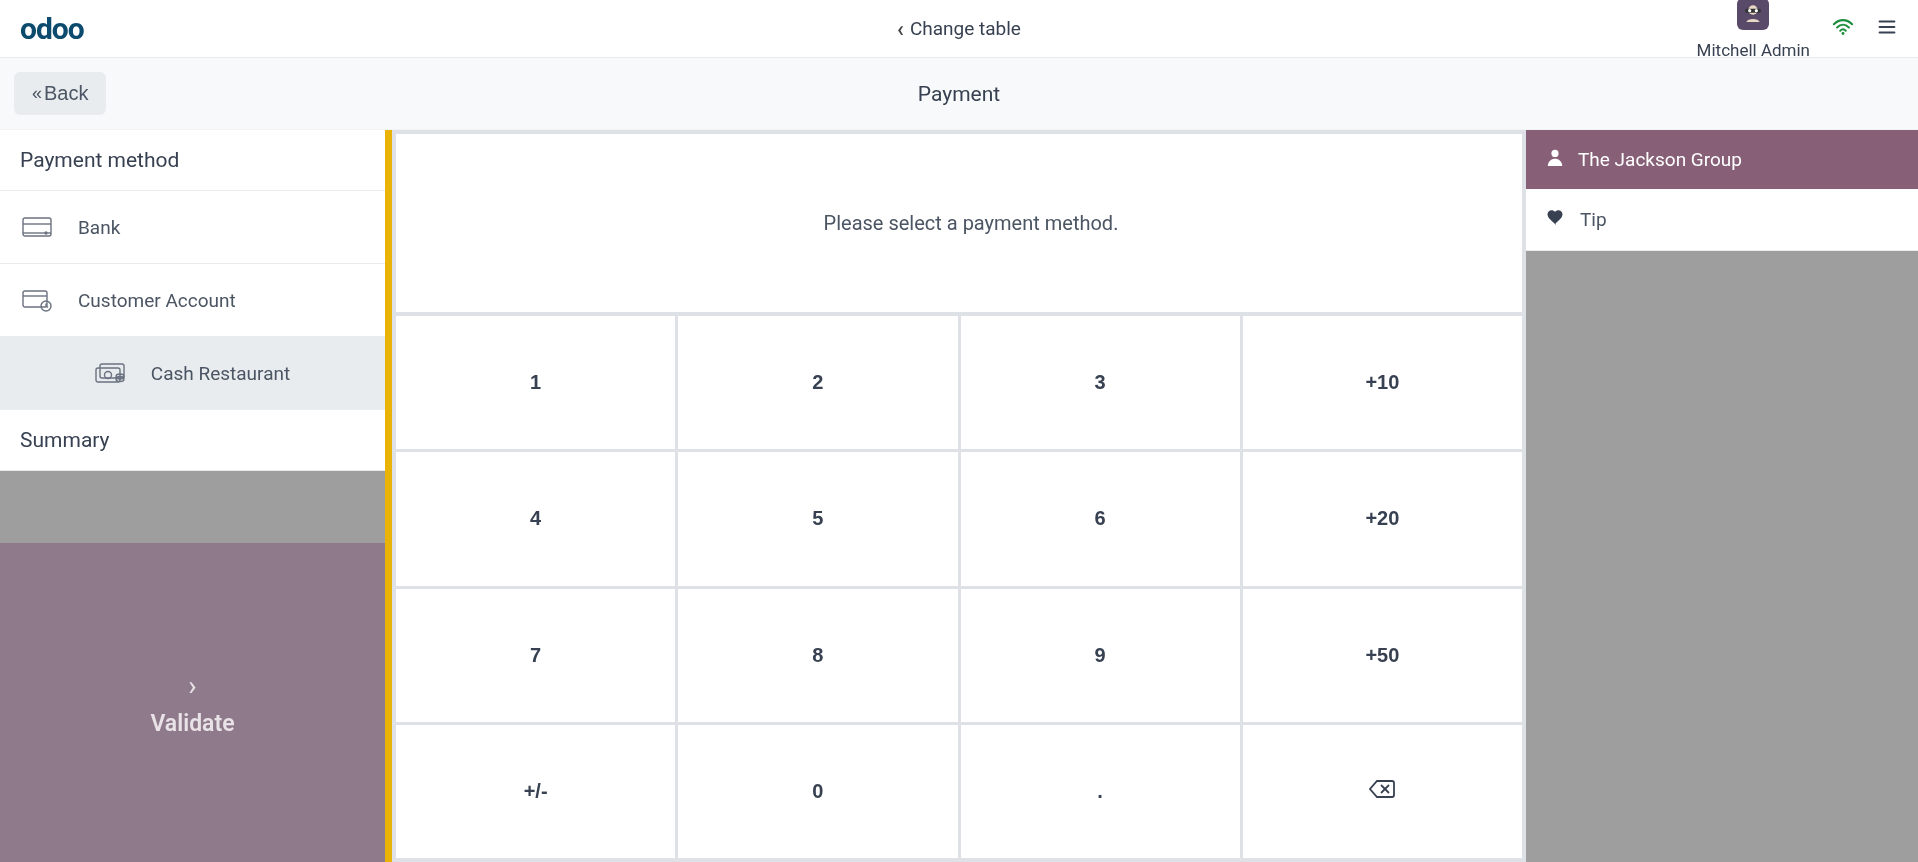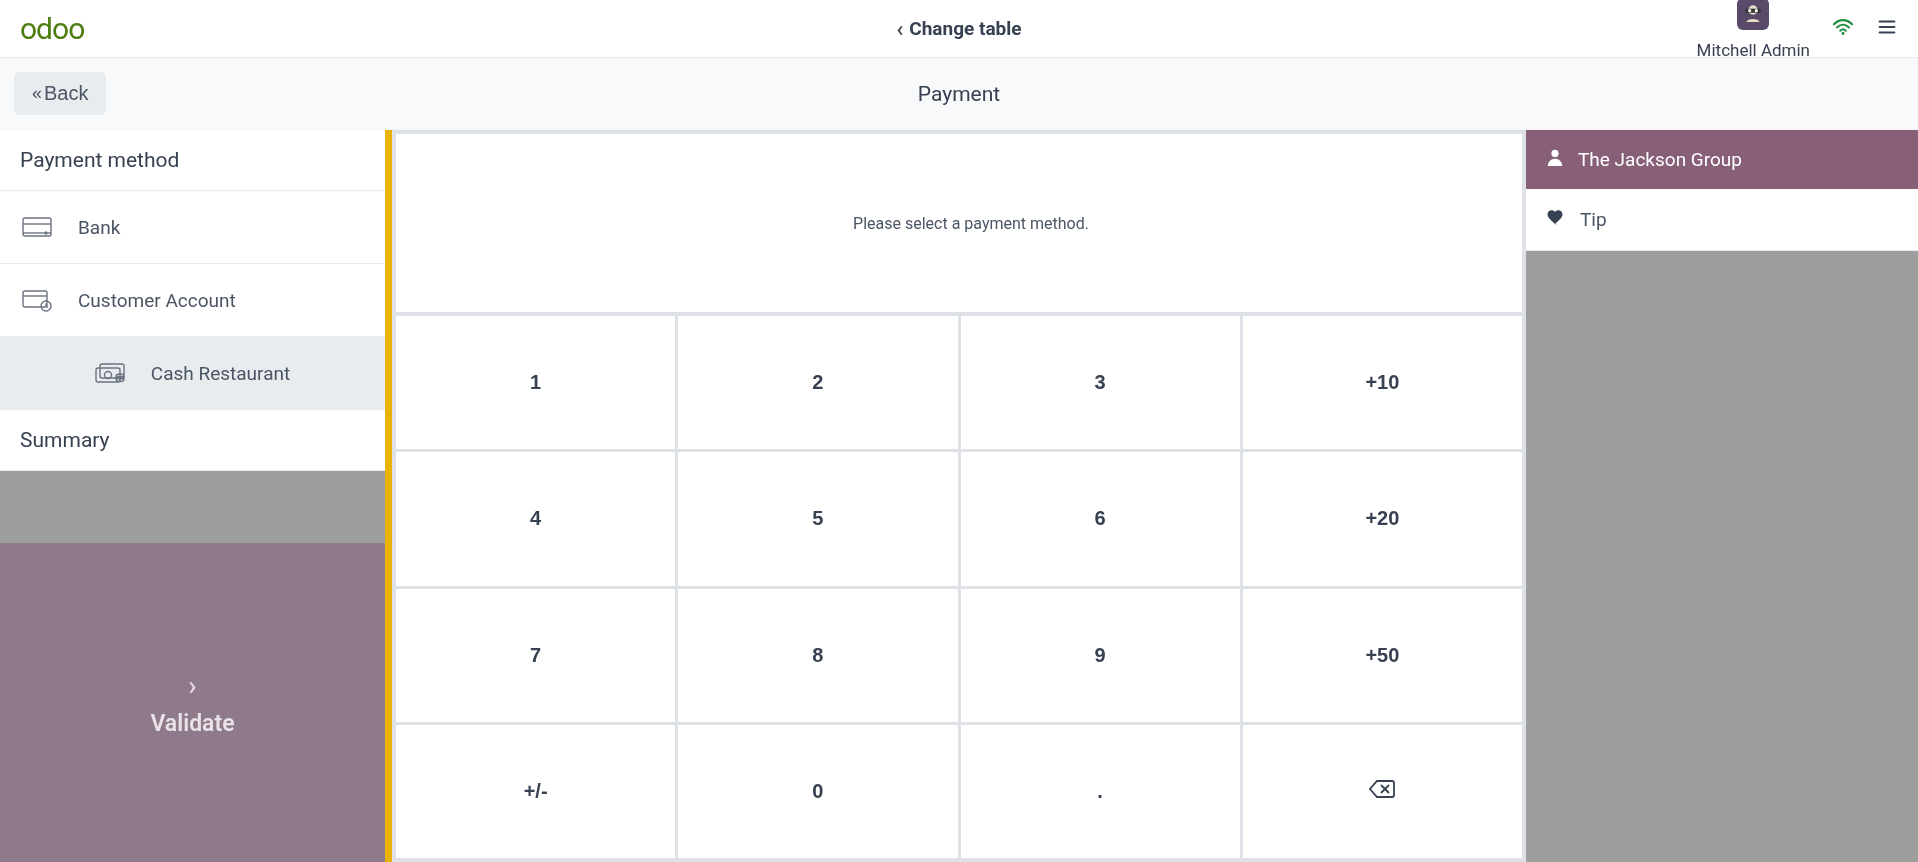--- a/index.html
+++ b/index.html
@@ -2,24 +2,24 @@
 <html><head>
 <meta charset="utf-8">
 <style>
   * { box-sizing: border-box; margin: 0; padding: 0; }
   html, body { width: 100%; height: 100%; font-family: -apple-system, BlinkMacSystemFont, "Segoe UI", Roboto, sans-serif; color: #374151; background: #fff; }
   body { display: flex; flex-direction: column; height: 862px; width: 1918px; overflow: hidden; }
 
   
   .topbar { height: 58px; border-bottom: 1px solid #e9ecef; display: flex; align-items: center; padding: 0 20px; justify-content: space-between; }
   .topbar-left { display: flex; align-items: center; }
-  .logo { font-size: 30px; font-weight: 400; color: #4d7c0f; letter-spacing: -1px; }
+  .logo { font-size: 30px; font-weight: 700; color: #0c4a6e; letter-spacing: -1px; }
   .topbar-center { position: absolute; left: 50%; transform: translateX(-50%); display: flex; align-items: center; gap: 6px; cursor: pointer; }
   .topbar-center .chev { font-size: 22px; font-weight: 600; color: #444; }
-  .topbar-center .label { font-size: 19px; font-weight: 700; color: #374151; }
+  .topbar-center .label { font-size: 19px; font-weight: 400; color: #374151; }
   .topbar-right { display: flex; align-items: center; gap: 22px; }
   .avatar { width: 32px; height: 32px; border-radius: 6px; background: #5a4a6a; display: inline-flex; align-items: center; justify-content: center; color: #fff; font-size: 18px; }
   .username { font-size: 17px; color: #374151; }
   .user-block { display: flex; align-items: center; gap: 10px; flex-direction: column; }
   .wifi-icon svg { width: 22px; height: 22px; }
   .menu-icon svg { width: 22px; height: 22px; stroke: #374151; }
 
   
   .secondbar { height: 72px; background: #f8f9fa; border-bottom: 1px solid #f1f3f5; display: flex; align-items: center; padding: 0 14px; position: relative; }
   .back-btn { background: #e9ecef; border: none; border-radius: 6px; padding: 10px 18px; font-size: 20px; color: #4b5563; display: flex; align-items: center; gap: 6px; cursor: pointer; }
@@ -39,21 +39,21 @@
   .pm-item .icon svg { width: 30px; height: 24px; stroke: #6b7280; fill: none; stroke-width: 1.4; }
   .summary-spacer { flex: 0 0 72px; background: #9e9e9e; }
   .validate-btn { flex: 1; background: #8f7a8c; display: flex; flex-direction: column; align-items: center; justify-content: center; color: #e9e2e7; cursor: pointer; gap: 8px; }
   .validate-btn .chev { font-size: 28px; }
   .validate-btn .label { font-size: 23px; font-weight: 600; }
 
   
   .centercol { background: #dee2e6; padding: 4px; display: flex; flex-direction: column; gap: 4px; }
   .amount-box { background: #fff; flex: 0 0 178px; display: flex; flex-direction: column; align-items: center; justify-content: center; gap: 22px; }
   .amount { font-size: 54px; font-weight: 600; color: #1e8e3e; }
-  .amount-hint { font-size: 16px; color: #4b5563; margin-left: 24px; }
+  .amount-hint { font-size: 20px; color: #4b5563; margin-left: 24px; }
   .numpad { flex: 1; display: grid; grid-template-columns: repeat(4, 1fr); grid-template-rows: repeat(4, 1fr); gap: 3px; background: #dee2e6; }
   .numkey { background: #fff; display: flex; align-items: center; justify-content: center; font-size: 20px; font-weight: 700; color: #374151; cursor: pointer; border: none; }
   .numkey svg { width: 26px; height: 20px; }
 
   
   .rightcol { display: flex; flex-direction: column; background: #9e9e9e; }
   .customer-bar { background: #876077; color: #fff; display: flex; align-items: flex-end; gap: 14px; padding: 18px 20px; font-size: 19px; cursor: pointer; }
   .customer-bar svg { width: 18px; height: 18px; fill: #fff; }
   .side-item { background: #fff; display: flex; align-items: center; gap: 14px; padding: 18px 20px; font-size: 19px; color: #4b5563; border-bottom: 1px solid #e9ecef; cursor: pointer; }
   .side-item svg { width: 20px; height: 20px; }

